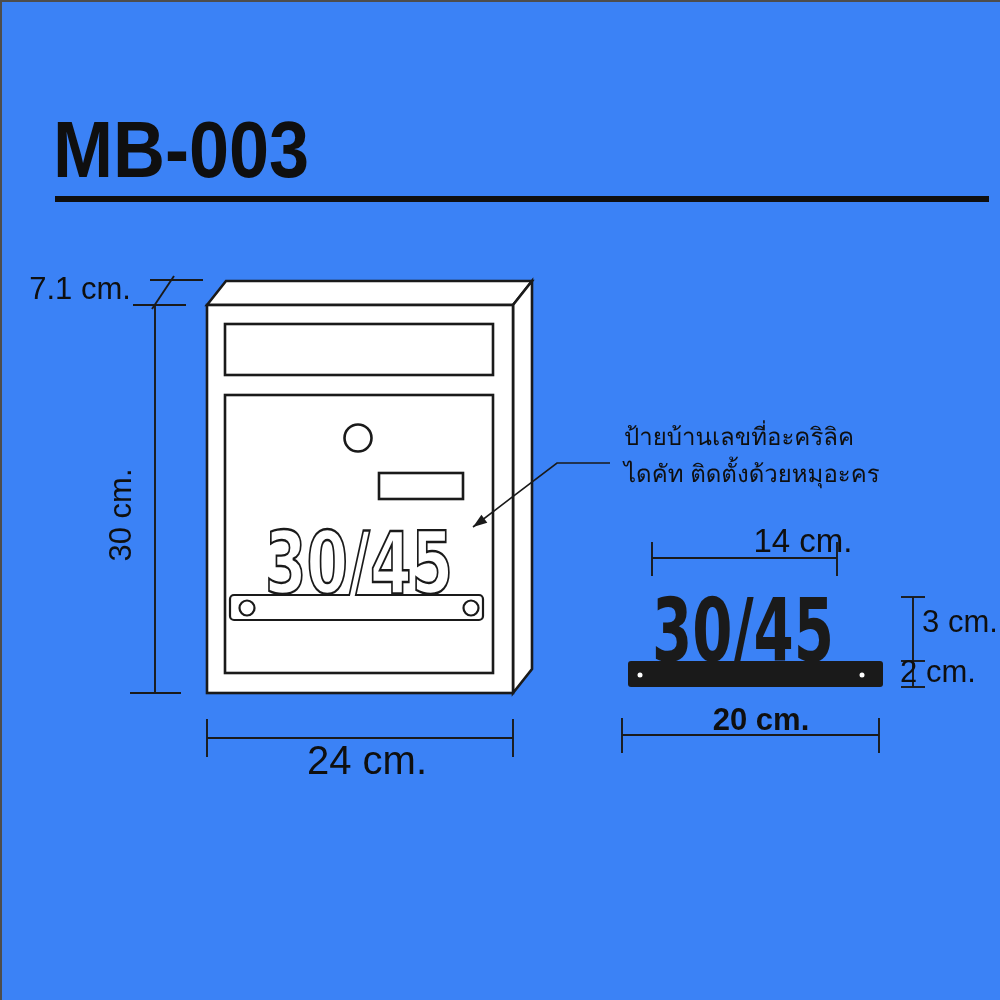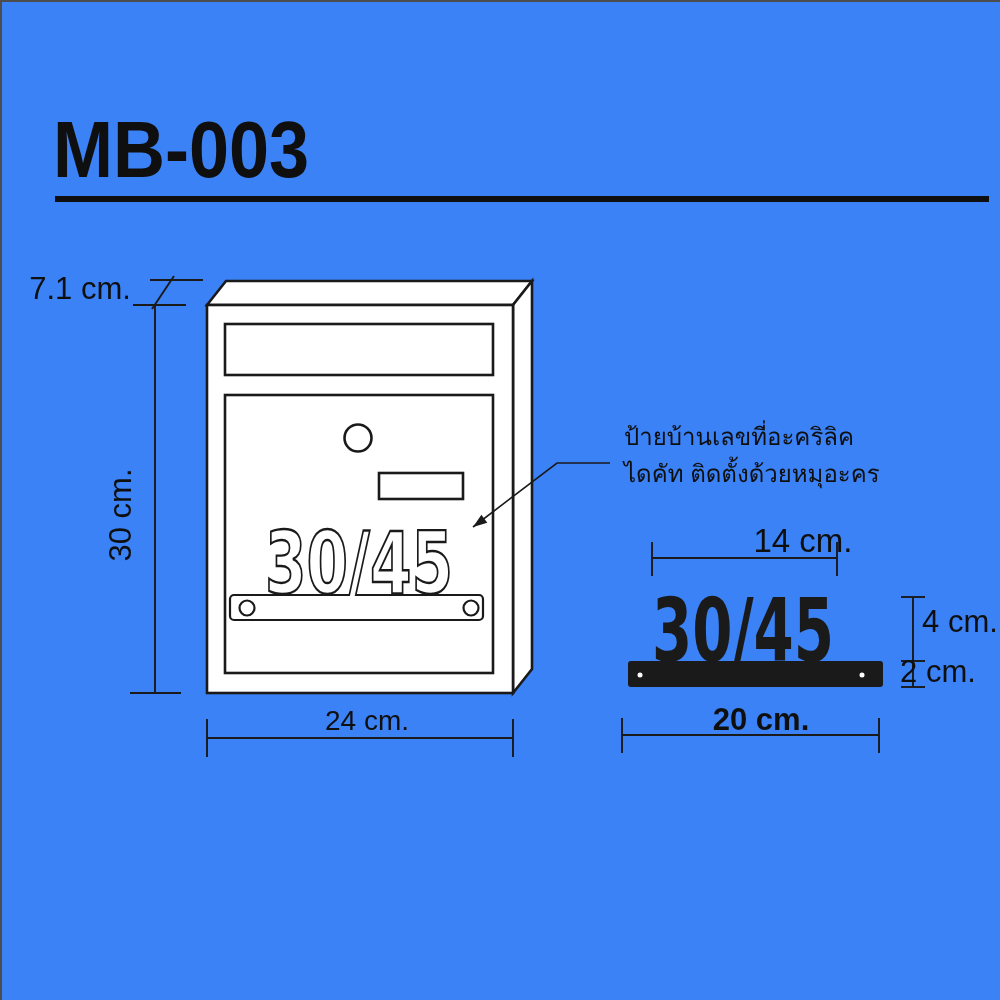--- a/index.html
+++ b/index.html
@@ -98,24 +98,24 @@
       <line x1="901" y1="687" x2="925" y2="687"></line>
 
       <line x1="622" y1="735" x2="879" y2="735"></line>
       <line x1="622" y1="718" x2="622" y2="753"></line>
       <line x1="879" y1="718" x2="879" y2="753"></line>
     </g>
   </svg>
 
   <div class="dim-label" style="left:80px;top:289px;">7.1 cm.</div>
   <div class="dim-label rot" style="left:121px;top:515px;">30 cm.</div>
-  <div class="dim-label" style="left:367px;top:721px;font-size:28px;">24 cm.</div>
+  <div class="dim-label" style="left:367px;top:760px;font-size:40px;">24 cm.</div>
 
   <div class="dim-label" style="left:765px;top:541px;font-size:33px;margin-left:38px;">14 cm.</div>
-  <div class="dim-label" style="left:960px;top:622px;">4 cm.</div>
+  <div class="dim-label" style="left:960px;top:622px;">3 cm.</div>
   <div class="dim-label" style="left:938px;top:672px;">2 cm.</div>
   <div class="dim-label" style="left:761px;top:720px;font-weight:bold;">20 cm.</div>
 
   <div class="thai">
     <div>ป้ายบ้านเลขที่อะคริลิค</div>
     <div>ไดคัท ติดตั้งด้วยหมุอะคร</div>
   </div>
 
 </div>
 

